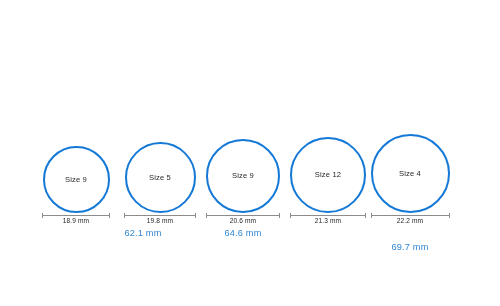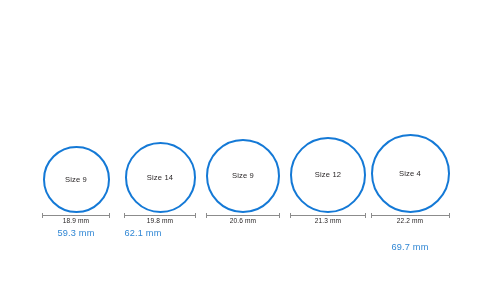--- a/index.html
+++ b/index.html
@@ -78,38 +78,38 @@
 <body style="background: rgb(255, 255, 255);">
 
 <div id="ring-chart">
     <div class="ring-group">
       <div class="ring-circle" style="width: 67px; height: 67px; left: 42.5px; top: 146px; border-width: 2.6px; border-color: rgb(20, 121, 214);"></div>
       <div class="size-label" style="color: rgb(35, 31, 32); left: 16px; width: 120px; top: 175.5px;">Size 9</div>
       <div class="dim-line" style="left: 42px; width: 68px; top: 215px; background: rgb(140, 140, 140);"></div>
       <div class="dim-tick" style="left: 42px; top: 213px; height: 5px; background: rgb(140, 140, 140);"></div>
       <div class="dim-tick" style="left: 109px; top: 213px; height: 5px; background: rgb(140, 140, 140);"></div>
       <div class="inner-label" style="color: rgb(35, 31, 32); left: 16px; width: 120px; top: 218px;">18.9 mm</div>
-      <div class="circ-label" style="color: rgb(47, 134, 212); left: 16px; width: 120px; top: 229px;">59.3 mm</div>
     </div>
     <div class="ring-group">
       <div class="ring-circle" style="width: 71px; height: 71px; left: 124.5px; top: 142px; border-width: 2.6px; border-color: rgb(20, 121, 214);"></div>
-      <div class="size-label" style="color: rgb(35, 31, 32); left: 100px; width: 120px; top: 173.5px;">Size 14</div>
+      <div class="size-label" style="color: rgb(35, 31, 32); left: 100px; width: 120px; top: 173.5px;">Size 5</div>
       <div class="dim-line" style="left: 124px; width: 72px; top: 215px; background: rgb(140, 140, 140);"></div>
       <div class="dim-tick" style="left: 124px; top: 213px; height: 5px; background: rgb(140, 140, 140);"></div>
       <div class="dim-tick" style="left: 195px; top: 213px; height: 5px; background: rgb(140, 140, 140);"></div>
       <div class="inner-label" style="color: rgb(35, 31, 32); left: 100px; width: 120px; top: 218px;">19.8 mm</div>
       <div class="circ-label" style="color: rgb(47, 134, 212); left: 83px; width: 120px; top: 229px;">62.1 mm</div>
     </div>
     <div class="ring-group">
       <div class="ring-circle" style="width: 74px; height: 74px; left: 206px; top: 139px; border-width: 2.6px; border-color: rgb(20, 121, 214);"></div>
       <div class="size-label" style="color: rgb(35, 31, 32); left: 183px; width: 120px; top: 172px;">Size 9</div>
       <div class="dim-line" style="left: 206px; width: 74px; top: 215px; background: rgb(140, 140, 140);"></div>
       <div class="dim-tick" style="left: 206px; top: 213px; height: 5px; background: rgb(140, 140, 140);"></div>
       <div class="dim-tick" style="left: 279px; top: 213px; height: 5px; background: rgb(140, 140, 140);"></div>
       <div class="inner-label" style="color: rgb(35, 31, 32); left: 183px; width: 120px; top: 218px;">20.6 mm</div>
+      <div class="circ-label" style="color: rgb(47, 134, 212); left: 183px; width: 120px; top: 229px;">64.6 mm</div>
     </div>
     <div class="ring-group">
       <div class="ring-circle" style="width: 76px; height: 76px; left: 290px; top: 137px; border-width: 2.6px; border-color: rgb(20, 121, 214);"></div>
       <div class="size-label" style="color: rgb(35, 31, 32); left: 268px; width: 120px; top: 171px;">Size 12</div>
       <div class="dim-line" style="left: 290px; width: 76px; top: 215px; background: rgb(140, 140, 140);"></div>
       <div class="dim-tick" style="left: 290px; top: 213px; height: 5px; background: rgb(140, 140, 140);"></div>
       <div class="dim-tick" style="left: 365px; top: 213px; height: 5px; background: rgb(140, 140, 140);"></div>
       <div class="inner-label" style="color: rgb(35, 31, 32); left: 268px; width: 120px; top: 218px;">21.3 mm</div>
     </div>
     <div class="ring-group">

